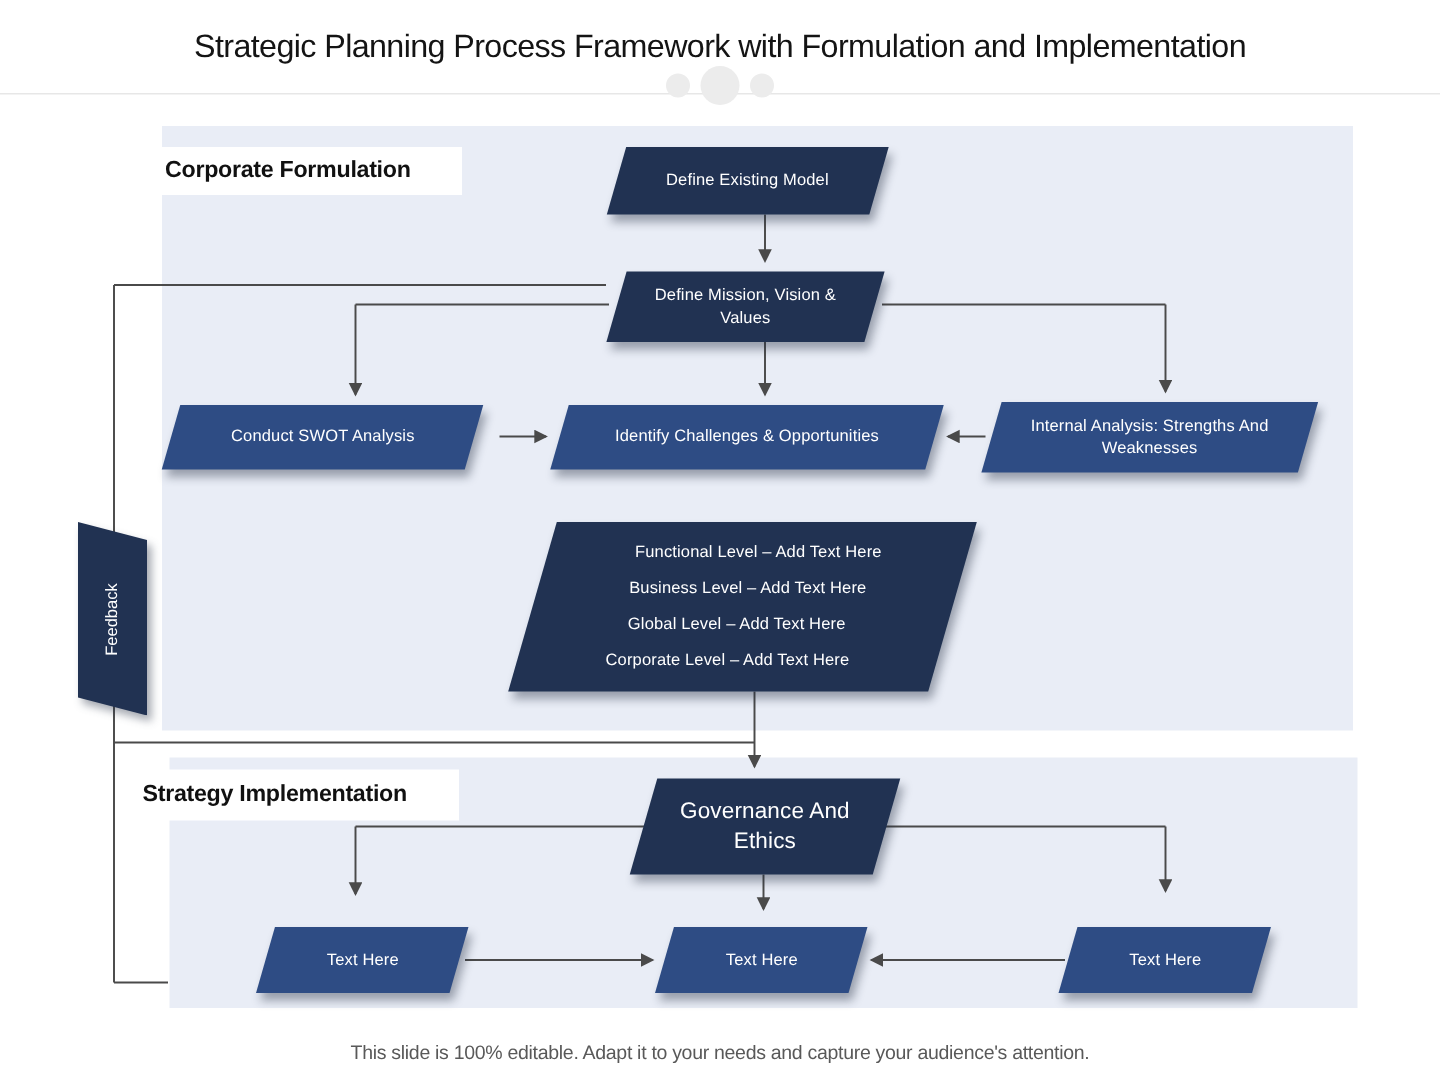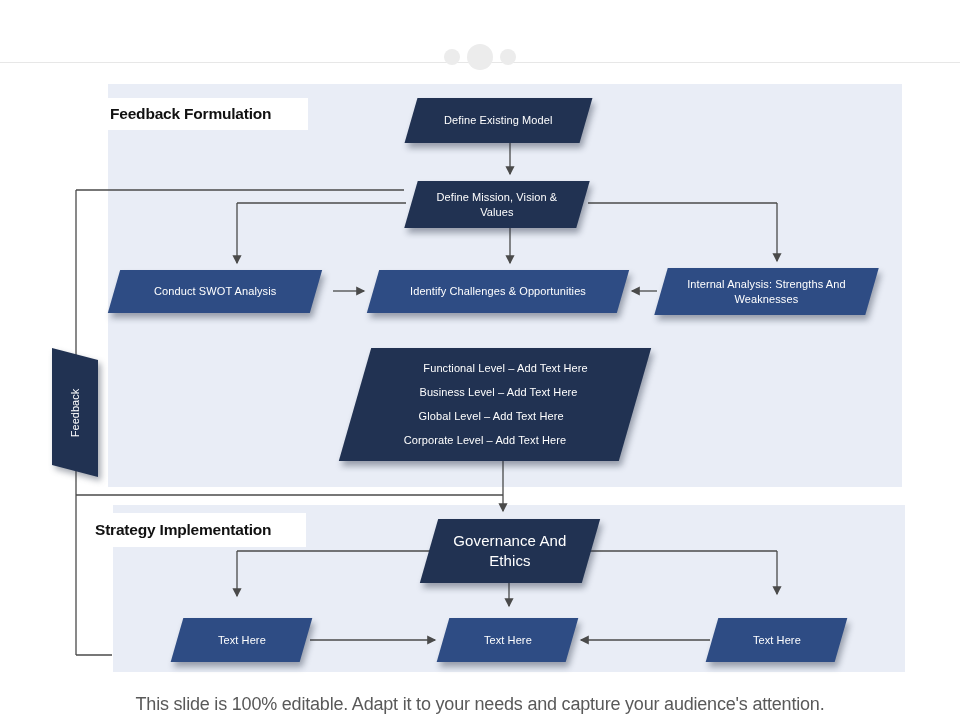--- a/index.html
+++ b/index.html
@@ -56,27 +56,28 @@
   .node-levels .node-label{padding:0;}
 
   .feedback-wrap{position:absolute;left:52px;top:348px;width:46px;height:129px;z-index:2;
     filter:drop-shadow(3px 4px 3px rgba(30,40,60,0.4));}
   .feedback-shape{width:100%;height:100%;background:var(--c-dark);
     clip-path:polygon(0 0,100% 12px,100% 100%,0 calc(100% - 12px));
     display:flex;align-items:center;justify-content:center;}
   .feedback-shape .node-label{transform:rotate(-90deg);color:#fff;font-size:11px;white-space:nowrap;}
 
   .footer-note{position:absolute;top:694px;left:0;width:960px;text-align:center;
-    font-size:18px;color:#595959;letter-spacing:-0.2px;}
+    font-size:13px;color:#595959;letter-spacing:-0.2px;}
 </style>
 </head>
 <body>
 
 <div class="stage">
 
+  <div class="slide-title">Strategic Planning Process Framework with Formulation and Implementation</div>
   <div class="title-divider"></div>
   <div class="dot small d1"></div>
   <div class="dot big"></div>
   <div class="dot small d3"></div>
 
   <div class="panel panel-formulation"></div>
   <div class="panel panel-implementation"></div>
 
   <svg class="connectors" width="960" height="720">
     <defs>
@@ -101,21 +102,21 @@
       <line x1="237" y1="551" x2="777" y2="551"></line>
       <line x1="237" y1="551" x2="237" y2="596" marker-end="url(#arrow)"></line>
       <line x1="777" y1="551" x2="777" y2="594" marker-end="url(#arrow)"></line>
       <line x1="509" y1="583" x2="509" y2="606" marker-end="url(#arrow)"></line>
       <line x1="310" y1="640" x2="435" y2="640" marker-end="url(#arrow)"></line>
       <line x1="710" y1="640" x2="581" y2="640" marker-end="url(#arrow)"></line>
     </g>
   </svg>
 
   <div class="section-label label-formulation">
-    <span>Feedback Formulation</span>
+    <span>Corporate Formulation</span>
   </div>
   <div class="section-label label-implementation">
     <span>Strategy Implementation</span>
   </div>
 
   <div class="node dark node-dem">
     <span class="node-label">Define Existing Model</span>
   </div>
 
   <div class="node dark node-dmv">

